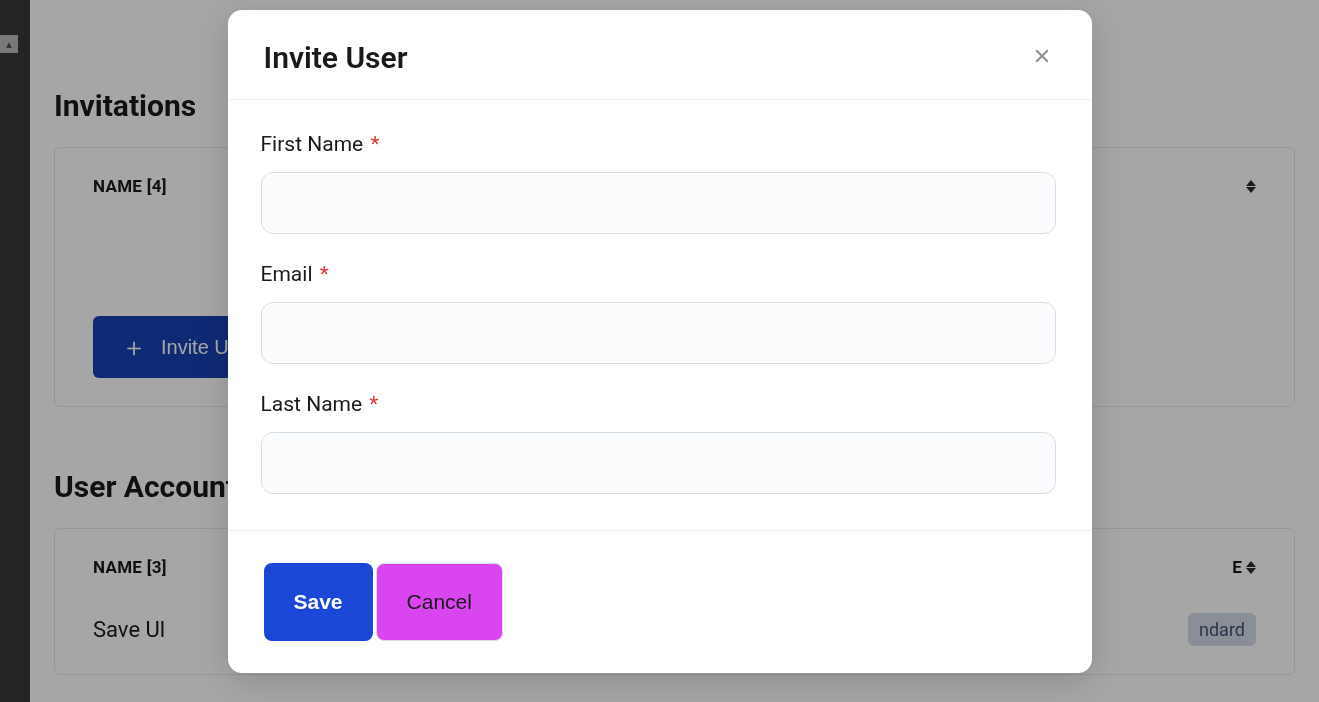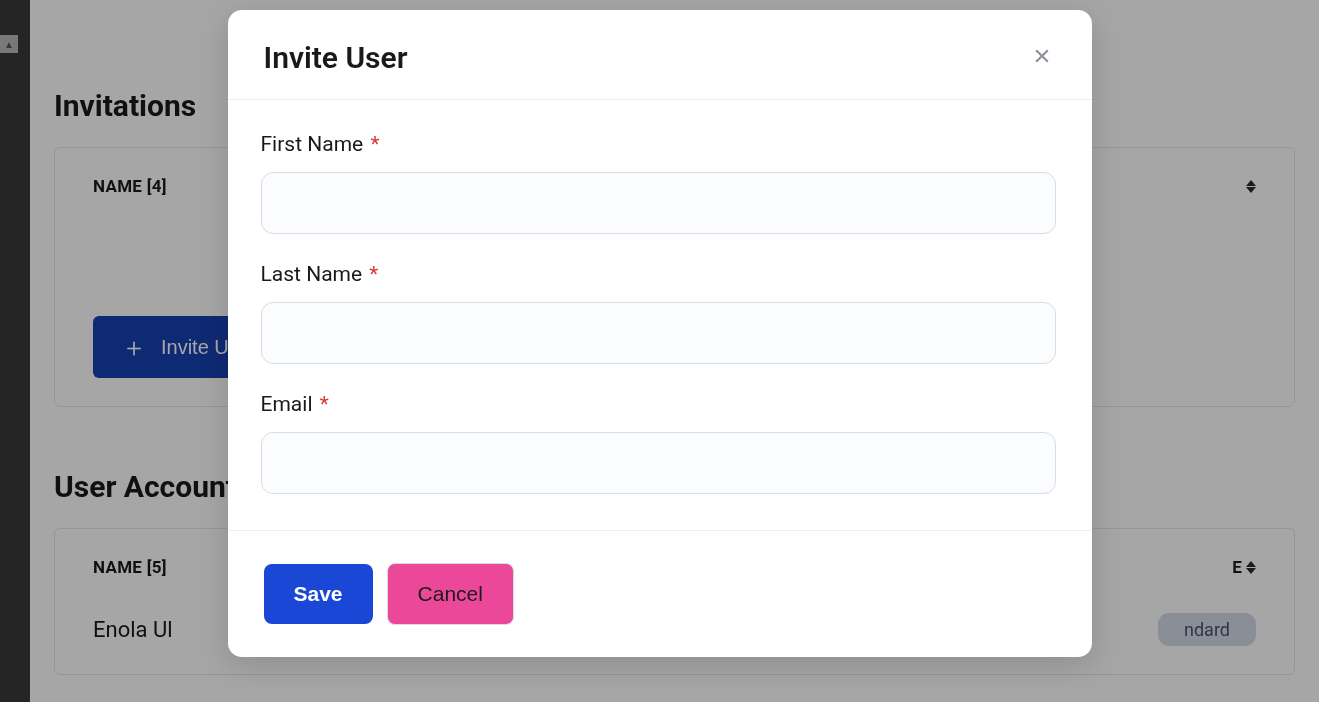--- a/index.html
+++ b/index.html
@@ -134,22 +134,22 @@
       align-items: center;
       padding-top: 36px;
     }
     .user-name {
       font-size: 22px;
       color: #1a1a1a;
     }
     .badge {
       background: #d5dbe6;
       color: #455473;
-      padding: 6px 26px;
-      border-radius: 11px;
+      padding: 6px 11px;
+      border-radius: 6px;
       font-size: 18px;
     }
     
     .modal {
       position: absolute;
       top: 10px;
       left: 50%;
       transform: translateX(-50%);
       width: 864px;
       background: #fff;
@@ -208,39 +208,38 @@
       border: 1px solid #d9dce2;
       border-radius: 12px;
       background: #fbfcfd;
       padding: 0 18px;
       font-size: 18px;
     }
     .modal-footer {
       border-top: 1px solid #eceef2;
       padding: 32px 36px;
       display: flex;
-      gap: 14px;
-      align-items: center;
+      gap: 3px;
     }
     .btn-primary {
       background: #1a47d6;
       color: #fff;
       border: none;
       border-radius: 8px;
       padding: 18px 30px;
       font-size: 21px;
       font-weight: 600;
       cursor: pointer;
     }
     .btn-secondary {
-      background: #ec4899;
+      background: #d946ef;
       color: #1a1a1a;
       border: 1px solid #d9dce2;
       border-radius: 8px;
-      padding: 18px 30px;
+      padding: 26px 30px;
       font-size: 21px;
       font-weight: 500;
       cursor: pointer;
     }
   </style>
 </head>
 <body>
 
 <div class="page-bg">
   <div class="sidebar-stub">
@@ -258,28 +257,28 @@
       <button class="invite-btn">
         <span class="plus">＋</span>
         <span>Invite User</span>
       </button>
     </div>
 
     <h2 class="section-header2">User Accounts</h2>
 
     <div class="card">
       <div class="table-header-row">
-        <span>NAME [5]</span>
+        <span>NAME [3]</span>
         <span style="display:inline-flex;align-items:center;">
           <span>E</span>
           <span class="sort-caret"></span>
         </span>
       </div>
       <div class="user-row">
-        <span class="user-name">Enola Ul</span>
+        <span class="user-name">Save Ul</span>
         <span class="badge">ndard</span>
       </div>
     </div>
   </div>
 </div>
 
 <div class="overlay-dim"></div>
 
 <div class="modal">
   <div class="modal-header">
@@ -295,32 +294,32 @@
     <div class="form-group">
       <label class="form-label">
         <span>First Name</span>
         <span class="req-star">*</span>
       </label>
       <input type="text" class="form-input" value="" style="">
     </div>
 
     <div class="form-group">
       <label class="form-label">
+        <span>Email</span>
+        <span class="req-star">*</span>
+      </label>
+      <input type="text" class="form-input" value="" style="">
+    </div>
+
+    <div class="form-group">
+      <label class="form-label">
         <span>Last Name</span>
         <span class="req-star">*</span>
       </label>
       <input type="text" class="form-input" value="" style="">
     </div>
-
-    <div class="form-group">
-      <label class="form-label">
-        <span>Email</span>
-        <span class="req-star">*</span>
-      </label>
-      <input type="text" class="form-input" value="" style="">
-    </div>
   </div>
 
   <div class="modal-footer">
     <button class="btn-primary">Save</button>
     <button class="btn-secondary">Cancel</button>
   </div>
 </div>
 
 </body></html>

